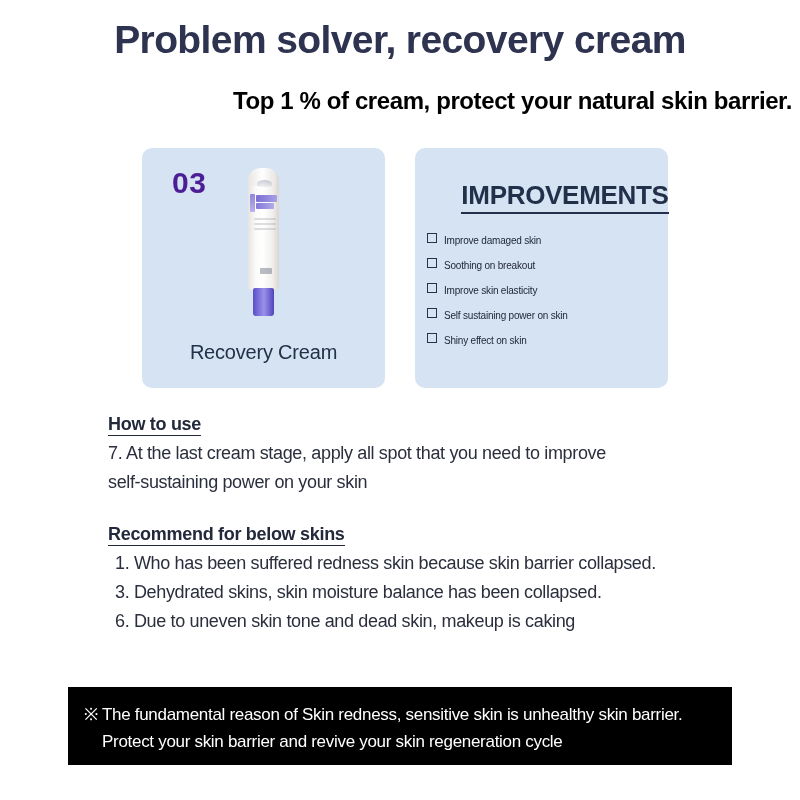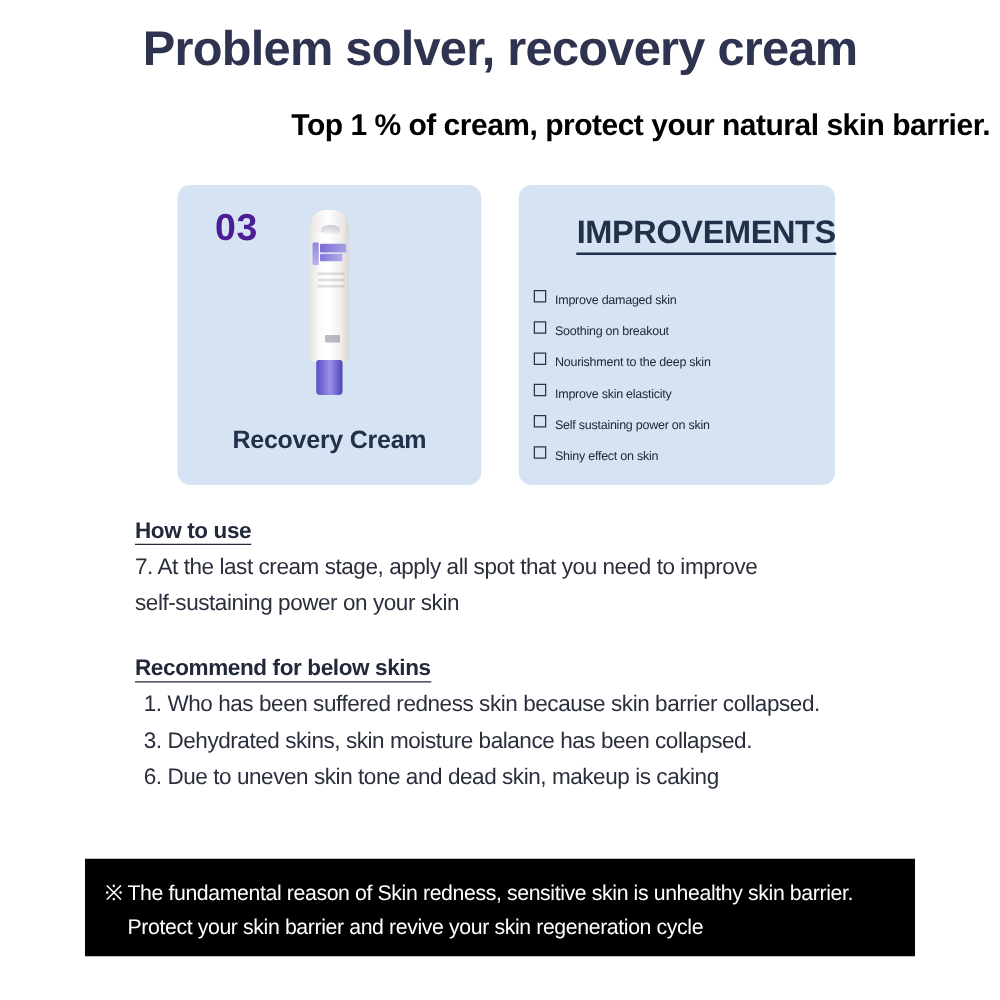--- a/index.html
+++ b/index.html
@@ -195,29 +195,29 @@
     border-radius: 2px 2px 3px 3px;
   }
 
   .product-name {
     position: absolute;
     bottom: 24px;
     left: 0;
     width: 243px;
     text-align: center;
     font-size: 20px;
-    font-weight: bold;
+    font-weight: normal;
     color: #22304a;
     letter-spacing: -0.2px;
   }
 
   
   .improvements-title {
     position: absolute;
-    top: 22px;
+    top: 32px;
     left: 0;
     width: 300px;
     text-align: center;
     font-size: 26px;
     font-weight: bold;
     color: #22304a;
     letter-spacing: -0.3px;
   }
   .improvements-title span {
     border-bottom: 2px solid #22304a;
@@ -335,21 +335,20 @@
       <div class="product-name">Recovery Cream</div>
     </div>
 
     <div class="card card-improvements">
       <div class="improvements-title">
         <span>IMPROVEMENTS</span>
       </div>
       <ul class="improvements-list">
         <li><span class="chk"></span><span>Improve damaged skin</span></li>
         <li><span class="chk"></span><span>Soothing on breakout</span></li>
-        <li><span class="chk"></span><span>Nourishment to the deep skin</span></li>
         <li><span class="chk"></span><span>Improve skin elasticity</span></li>
         <li><span class="chk"></span><span>Self sustaining power on skin</span></li>
         <li><span class="chk"></span><span>Shiny effect on skin</span></li>
       </ul>
     </div>
 
   </div>
 
   <div class="section sec-howto">
     <div class="sec-heading">

